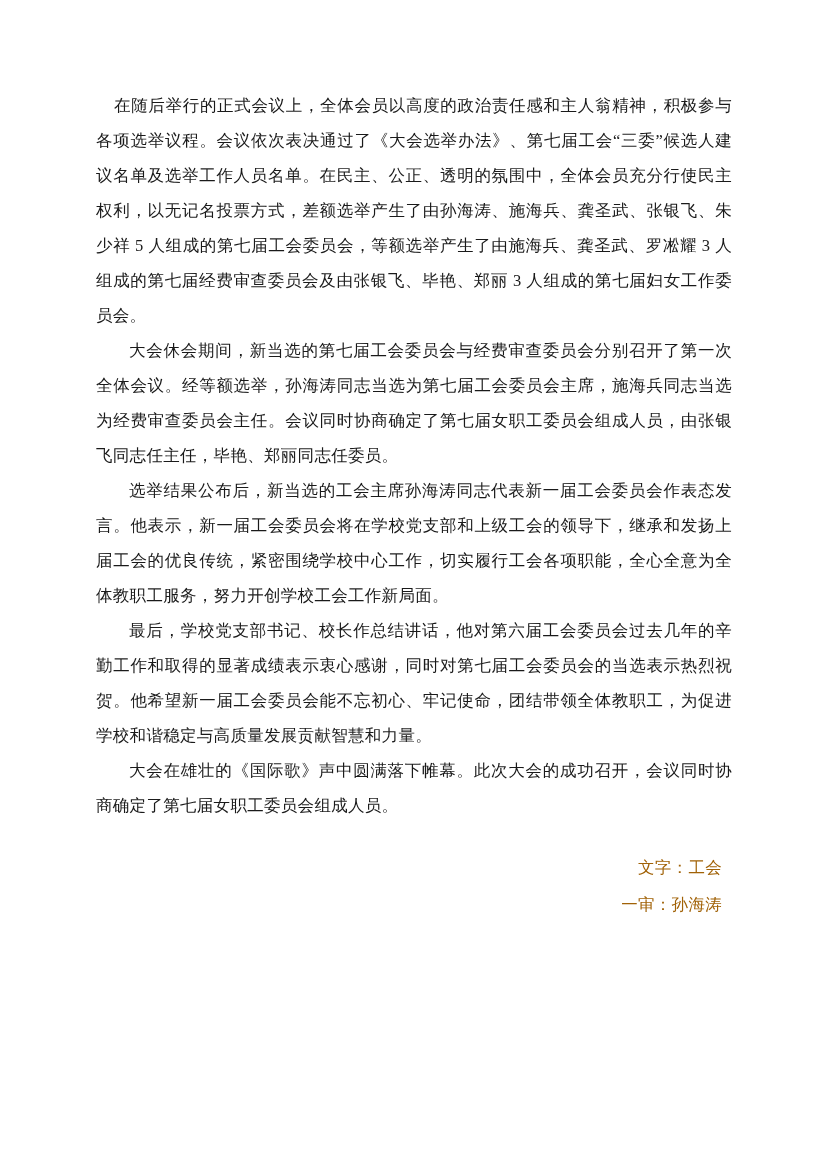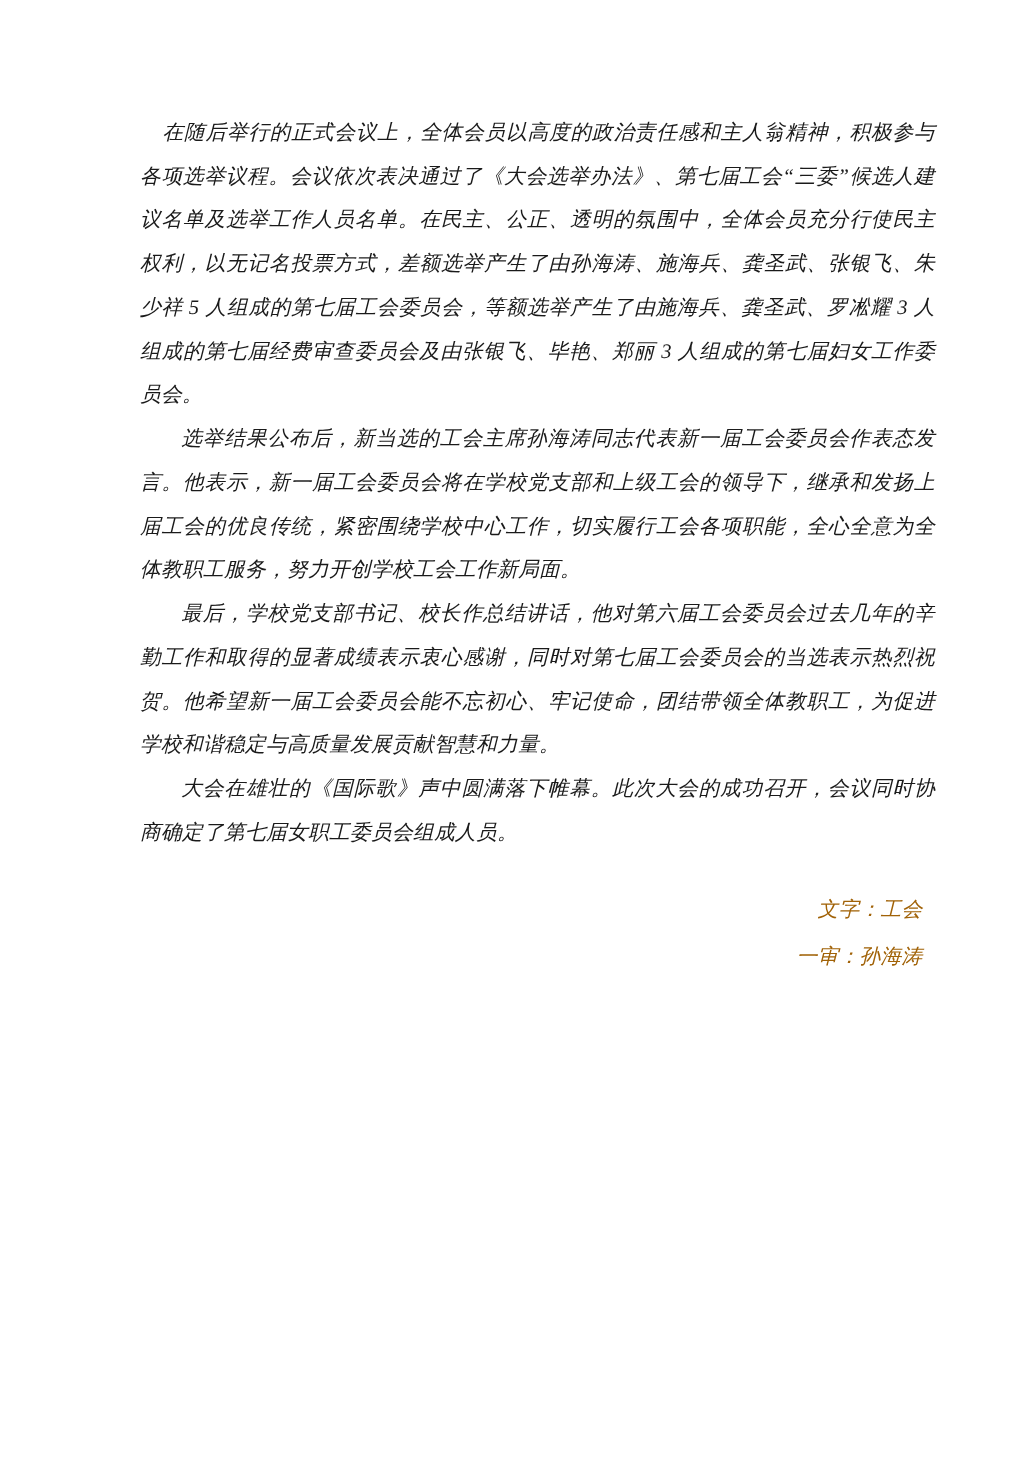--- a/index.html
+++ b/index.html
@@ -11,24 +11,23 @@
     position: relative;
     width: 827px;
     height: 1170px;
     background: #ffffff;
     box-sizing: border-box;
     font-family: "Liberation Serif", "DejaVu Serif", serif;
     overflow: hidden;
   }
   .content {
     position: absolute;
-    left: 112px;
+    left: 96px;
     top: 88px;
     width: 636px;
-    font-style: italic;
   }
   .para {
     font-size: 16.5px;
     line-height: 35px;
     color: #1a1a1a;
     text-align: justify;
     text-justify: inter-ideograph;
     margin: 0;
     text-indent: 33px;
     letter-spacing: 0.3px;
@@ -49,20 +48,21 @@
     padding-right: 10px;
   }
 </style>
 </head>
 <body>
 
 <div class="page">
   <div class="content">
 
     <p class="para first">在随后举行的正式会议上，全体会员以高度的政治责任感和主人翁精神，积极参与各项选举议程。会议依次表决通过了《大会选举办法》、第七届工会“三委”候选人建议名单及选举工作人员名单。在民主、公正、透明的氛围中，全体会员充分行使民主权利，以无记名投票方式，差额选举产生了由孙海涛、施海兵、龚圣武、张银飞、朱少祥 5 人组成的第七届工会委员会，等额选举产生了由施海兵、龚圣武、罗凇耀 3 人组成的第七届经费审查委员会及由张银飞、毕艳、郑丽 3 人组成的第七届妇女工作委员会。</p>
+    <p class="para">大会休会期间，新当选的第七届工会委员会与经费审查委员会分别召开了第一次全体会议。经等额选举，孙海涛同志当选为第七届工会委员会主席，施海兵同志当选为经费审查委员会主任。会议同时协商确定了第七届女职工委员会组成人员，由张银飞同志任主任，毕艳、郑丽同志任委员。</p>
     <p class="para">选举结果公布后，新当选的工会主席孙海涛同志代表新一届工会委员会作表态发言。他表示，新一届工会委员会将在学校党支部和上级工会的领导下，继承和发扬上届工会的优良传统，紧密围绕学校中心工作，切实履行工会各项职能，全心全意为全体教职工服务，努力开创学校工会工作新局面。</p>
     <p class="para">最后，学校党支部书记、校长作总结讲话，他对第六届工会委员会过去几年的辛勤工作和取得的显著成绩表示衷心感谢，同时对第七届工会委员会的当选表示热烈祝贺。他希望新一届工会委员会能不忘初心、牢记使命，团结带领全体教职工，为促进学校和谐稳定与高质量发展贡献智慧和力量。</p>
     <p class="para">大会在雄壮的《国际歌》声中圆满落下帷幕。此次大会的成功召开，会议同时协商确定了第七届女职工委员会组成人员。</p>
 
     <div class="signature-block">
       <p class="sig-line">文字：工会</p>
       <p class="sig-line">一审：孙海涛</p>
     </div>
 
   </div>

